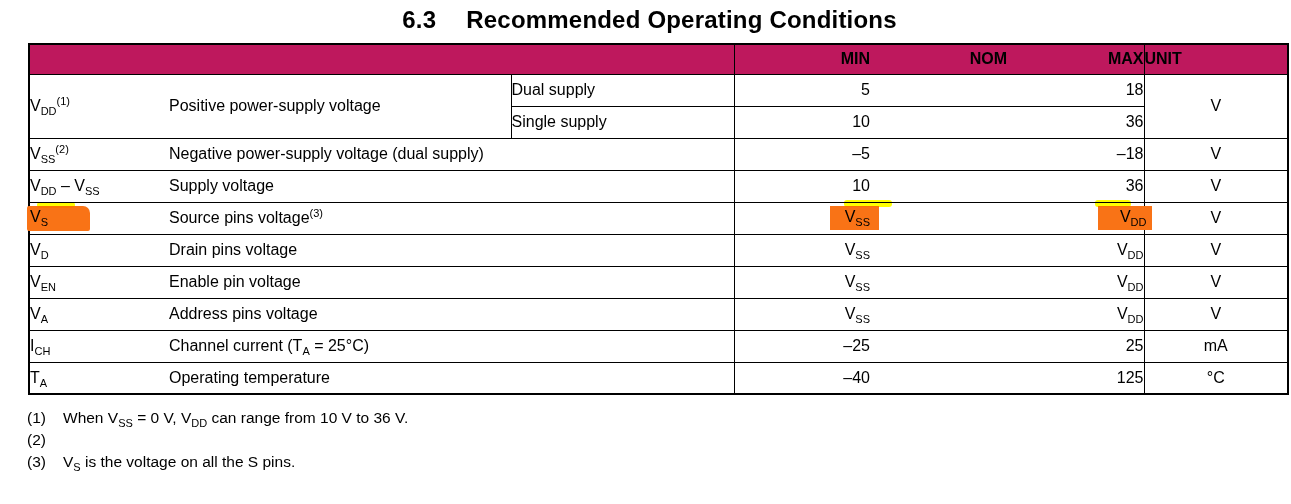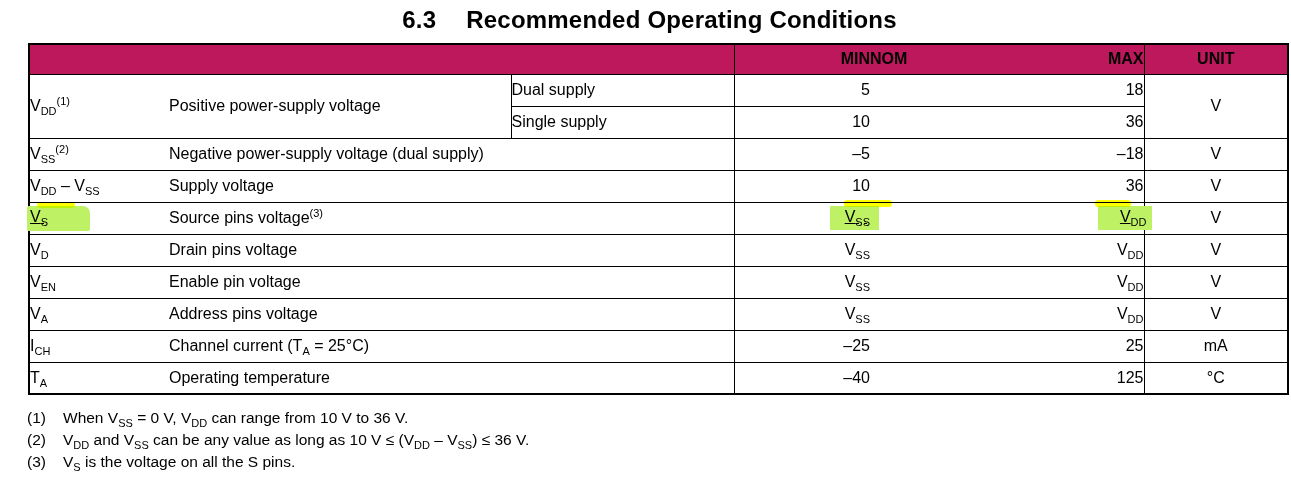--- a/index.html
+++ b/index.html
@@ -33,30 +33,30 @@
   .bl { border-left: 1.5px solid #000; }
 
   .sym  { padding-left: 12px; }
   .desc { padding-left: 6px; margin-top: 40px; }
   .cond { padding-left: 8px; margin-top: 16px; }
   .min  { text-align: right; padding-right: 13px; }
   .nom  { text-align: right; padding-right: 24px; }
   .max  { text-align: right; padding-right: 4px; margin-top: 42px; }
   .unit { text-align: center; }
   .h-min { text-align: right; padding-right: 18px; }
-  .h-nom { padding-right: 24px; }
+  .h-nom { text-align: right; padding-right: 24px; }
   .h-max { text-align: right; padding-right: 28px; }
-  .h-unit { text-align: center; }
+  .h-unit { }
 
   .spec sub { font-size: 11px; line-height: 0; letter-spacing: 0; }
   .spec sup, .fn sup { font-size: 11px; line-height: 0; vertical-align: 6px; }
   sub { font-size: 11px; line-height: 0; }
 
   
-  .hl { background: #bef264; display: inline-block; position: relative; text-decoration: underline; }
+  .hl { background: #f97316; display: inline-block; position: relative; }
   .hl-sym {
     padding: 2px 42px 5px 3px; margin-left: -3px;
     border-radius: 2px 7px 2px 2px;
   }
   .hl-sym::after {
     content: ""; position: absolute; top: -4px; left: 10px;
     width: 60%; height: 6px; background: #ffff00;
     mix-blend-mode: multiply; border-radius: 3px;
   }
   .hl-min { padding: 2px 9px 4px 15px; margin-right: -9px; }
@@ -187,19 +187,18 @@
   </tbody>
 </table>
 
 <div class="footnotes">
   <div class="fn">
     <span class="fn-num">(1)</span>
     <span class="fn-text"><span>When V</span><sub>SS</sub><span> = 0 V, V</span><sub>DD</sub><span> can range from 10 V to 36 V.</span></span>
   </div>
   <div class="fn">
     <span class="fn-num">(2)</span>
-    <span class="fn-text"><span>V</span><sub>DD</sub><span> and V</span><sub>SS</sub><span> can be any value as long as 10 V ≤ (V</span><sub>DD</sub><span> – V</span><sub>SS</sub><span>) ≤ 36 V.</span></span>
   </div>
   <div class="fn">
     <span class="fn-num">(3)</span>
     <span class="fn-text"><span>V</span><sub>S</sub><span> is the voltage on all the S pins.</span></span>
   </div>
 </div>
 
 </body></html>

